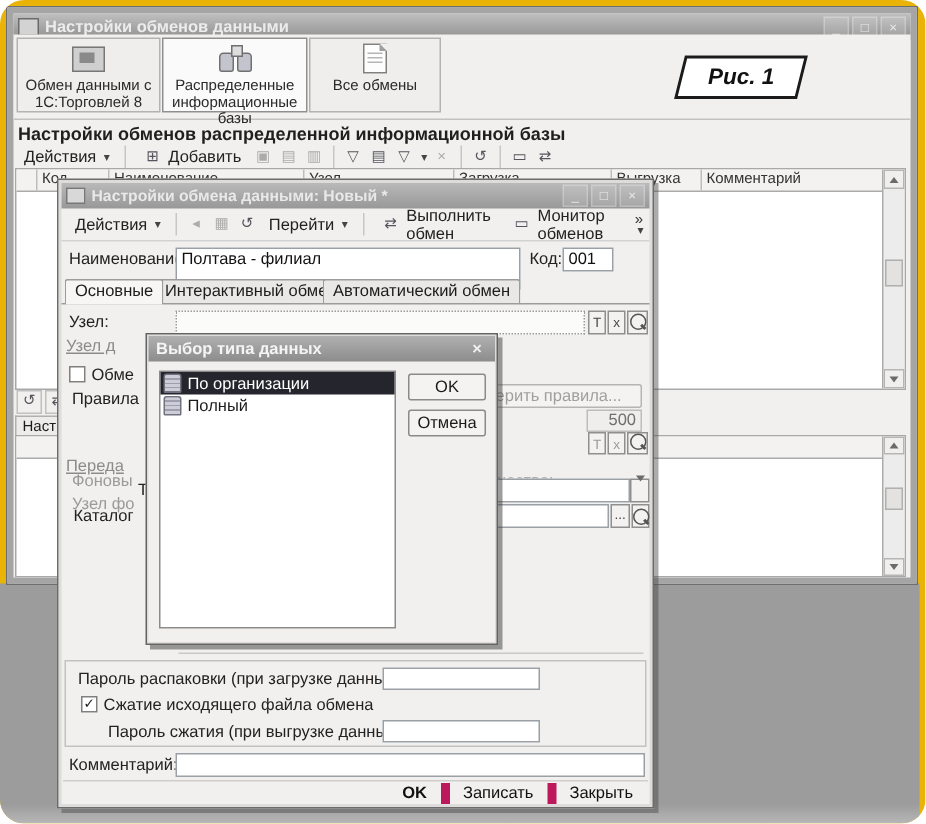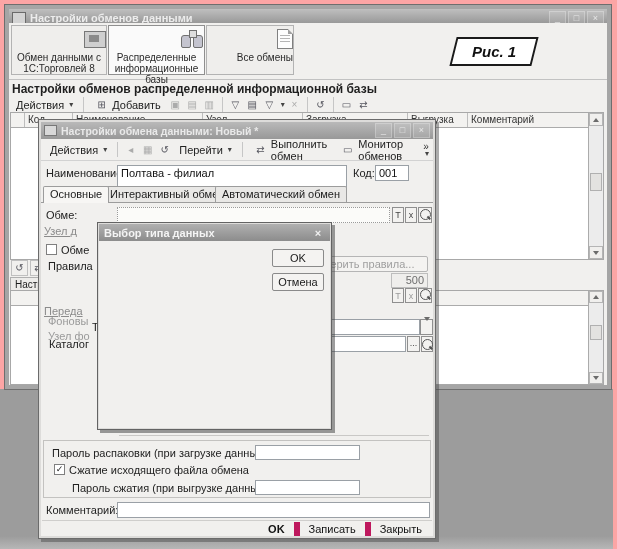--- a/index.html
+++ b/index.html
@@ -1,39 +1,39 @@
 <!DOCTYPE html>
 <html><head>
 <meta charset="utf-8">
 <style>
   html,body{margin:0;padding:0;background:#ffffff;}
   #canvas{position:relative;width:617px;height:549px;overflow:hidden;
           font-family:"Liberation Sans",sans-serif;font-size:11px;color:#1c1c1c;
-          background:#fca5a5;}
+          background:#eab308;border-radius:16px;}
   .abs{position:absolute;}
   .nowrap{white-space:nowrap;overflow:hidden;}
 
   
   .desktop{left:0;top:389px;width:613px;height:160px;z-index:0;
            background:linear-gradient(#9c9c9c 0 92%,#b7b7b7);}
 
   
   .mainwin{left:5px;top:5px;width:598px;height:376px;z-index:1;
            border:4px solid #a5a5a5;box-shadow:0 0 0 1px #6e6e6e;background:#f1f0ee;}
   .titlebar{left:0;top:0;right:0;height:18px;
             background:linear-gradient(#bfbfbf,#8e8e8e);
             display:flex;align-items:center;padding:0 3px;box-sizing:border-box;}
   .titlebar .ticon{width:12px;height:10px;border:1px solid #6a6a6a;background:#d3d3d3;margin-right:4px;flex:none;}
   .titlebar .ttext{color:#ececec;font-weight:bold;font-size:11px;flex:1;}
   .wbtn{width:15px;height:13px;margin-left:2px;color:#e8e8e8;font-size:9px;line-height:12px;
         text-align:center;background:rgba(255,255,255,.12);border:1px solid rgba(255,255,255,.25);flex:none;}
 
   .navbar{left:0;top:14px;right:0;height:56px;background:#f1f0ee;border-bottom:1px solid #c2c2c2;}
   .navbtn{top:2px;height:50px;border:1px solid #b3b3b3;background:#efeeec;
-          display:flex;flex-direction:column;align-items:flex-end;box-sizing:border-box;}
+          display:flex;flex-direction:column;align-items:center;box-sizing:border-box;}
   .navbtn.active{background:#fafafa;border-color:#8f8f8f;}
   .navbtn .nicon{height:26px;display:flex;align-items:center;justify-content:center;flex:none;}
   .navbtn .nlabel{font-size:10px;line-height:11px;text-align:center;color:#2a2a2a;}
   .pic-icon{width:20px;height:15px;border:1px solid #777;background:#cfcfcf;position:relative;}
   .pic-icon:after{content:"";position:absolute;left:4px;top:3px;width:10px;height:7px;background:#8a8a8a;}
   .db2-icon{width:24px;height:18px;position:relative;}
   .db2-icon .jug{position:absolute;bottom:0;width:8px;height:11px;border:1px solid #707070;border-radius:3px 3px 2px 2px;background:#c4c4cf;}
   .db2-icon .jug.l{left:1px;} .db2-icon .jug.r{right:1px;}
   .db2-icon .node{position:absolute;left:9px;top:0;width:6px;height:6px;border:1px solid #707070;background:#dddddd;}
   .doc-icon{width:14px;height:18px;background:#fdfdfd;border:1px solid #808080;position:relative;}
@@ -269,21 +269,21 @@
     <span class="abs lbl" style="left:314px;top:47px;">Код:</span>
     <span class="abs tfield" style="left:336px;top:45px;width:34px;height:16px;line-height:14px;">001</span>
 
     <div class="abs" style="left:2px;top:66px;right:2px;height:17px;">
       <span class="tab active" style="left:2px;">Основные</span>
       <span class="tab" style="left:62px;">Интерактивный обмен</span>
       <span class="tab" style="left:174px;">Автоматический обмен</span>
       <span class="tabline"></span>
     </div>
 
-    <span class="abs lbl" style="left:7px;top:89px;">Обме:</span>
+    <span class="abs lbl" style="left:7px;top:89px;">Узел:</span>
     <span class="abs tfield dotted" style="left:78px;top:87px;width:273px;height:16px;"></span>
     <span class="abs sq" style="left:353px;top:87px;width:12px;height:16px;line-height:15px;">T</span>
     <span class="abs sq" style="left:366px;top:87px;width:12px;height:16px;line-height:15px;">x</span>
     <span class="abs sq" style="left:379px;top:87px;width:14px;height:16px;"><span class="lookup" style="margin-top:1px;"></span></span>
 
     <span class="abs sect nowrap" style="left:5px;top:105px;width:90px;">Узел д</span>
     <span class="abs chk" style="left:7px;top:124px;"></span>
     <span class="abs lbl nowrap" style="left:22px;top:124px;width:72px;">Обме</span>
     <span class="abs lbl nowrap" style="left:9px;top:140px;width:85px;">Правила</span>
     <span class="abs lbl gray nowrap" style="left:9px;top:155px;width:85px;">Фоновы</span>
@@ -324,17 +324,27 @@
       <span class="flat">Записать</span>
       <span class="flat">Закрыть</span>
     </div>
   </div>
 
   <div class="abs modal">
     <div class="abs mtitle">
       <span class="ttext">Выбор типа данных</span>
       <span class="mclose">×</span>
     </div>
+    <div class="abs mlist">
+      <div class="mitem sel">
+        <span class="dt-icon"></span>
+        <span>По организации</span>
+      </div>
+      <div class="mitem">
+        <span class="dt-icon"></span>
+        <span>Полный</span>
+      </div>
+    </div>
     <span class="abs btn" style="left:174px;top:26px;width:52px;height:18px;line-height:16px;">OK</span>
     <span class="abs btn" style="left:174px;top:50px;width:52px;height:18px;line-height:16px;">Отмена</span>
   </div>
 
 </div>
 
 </body></html>

